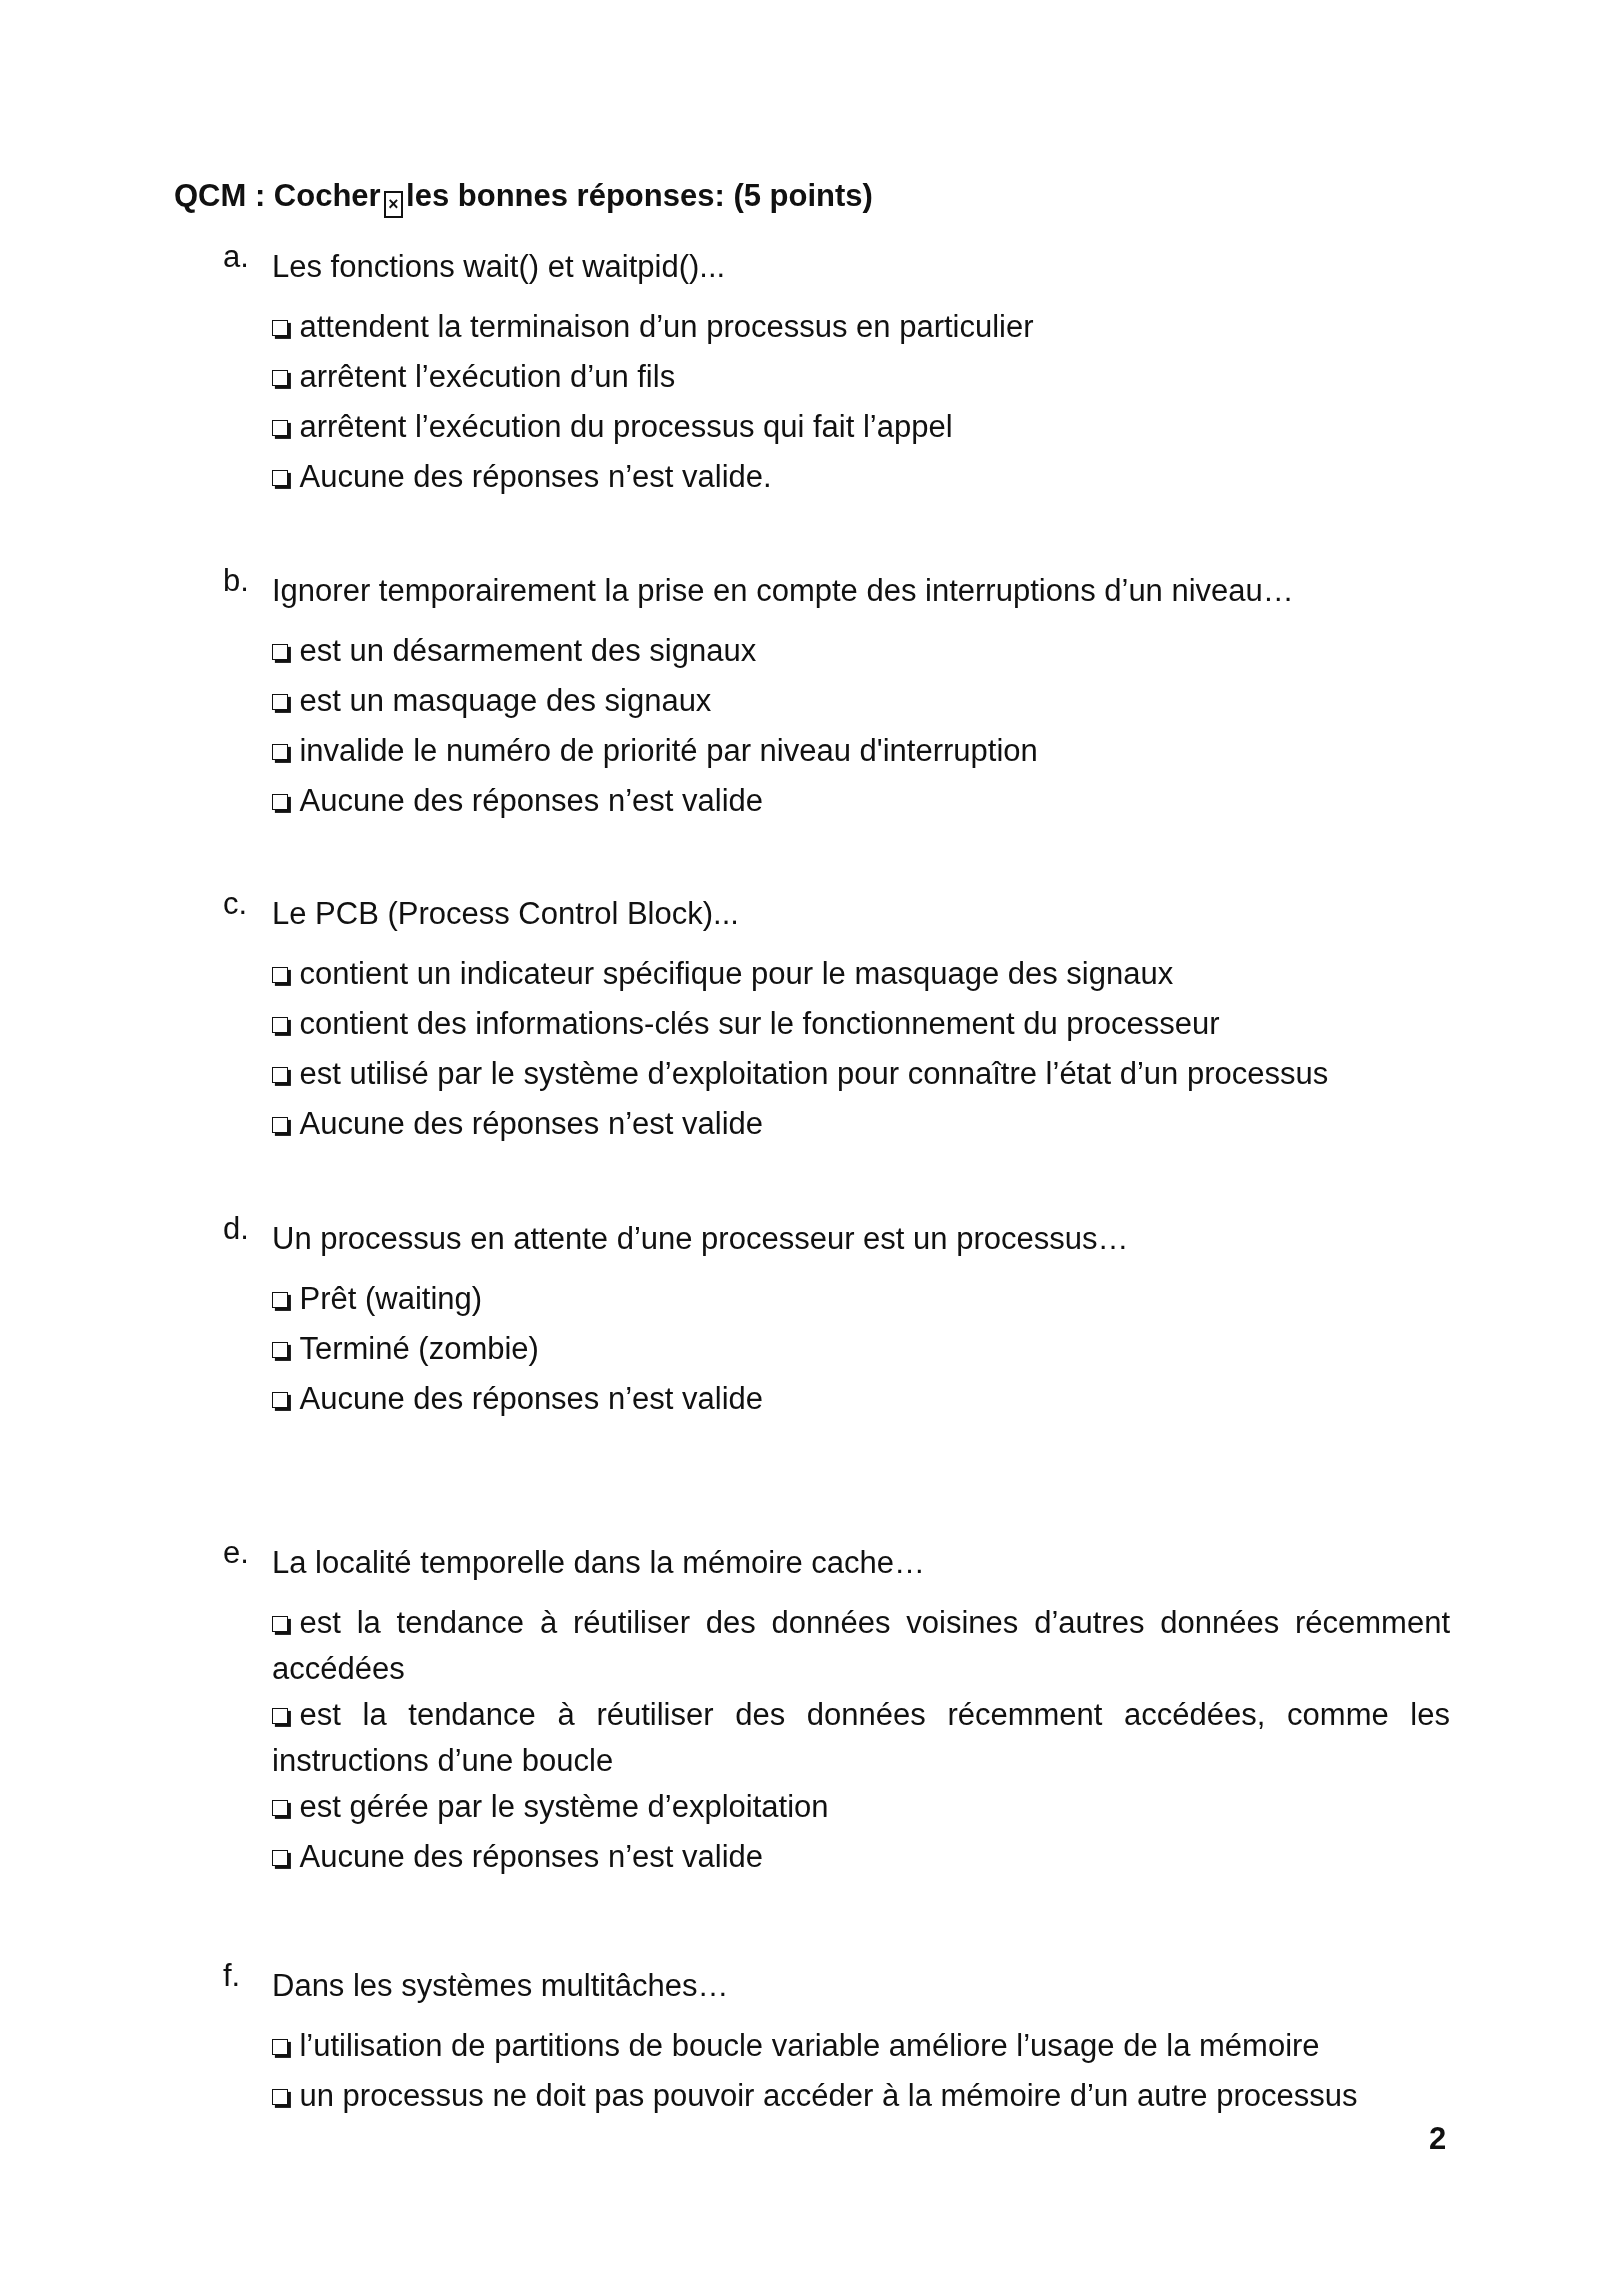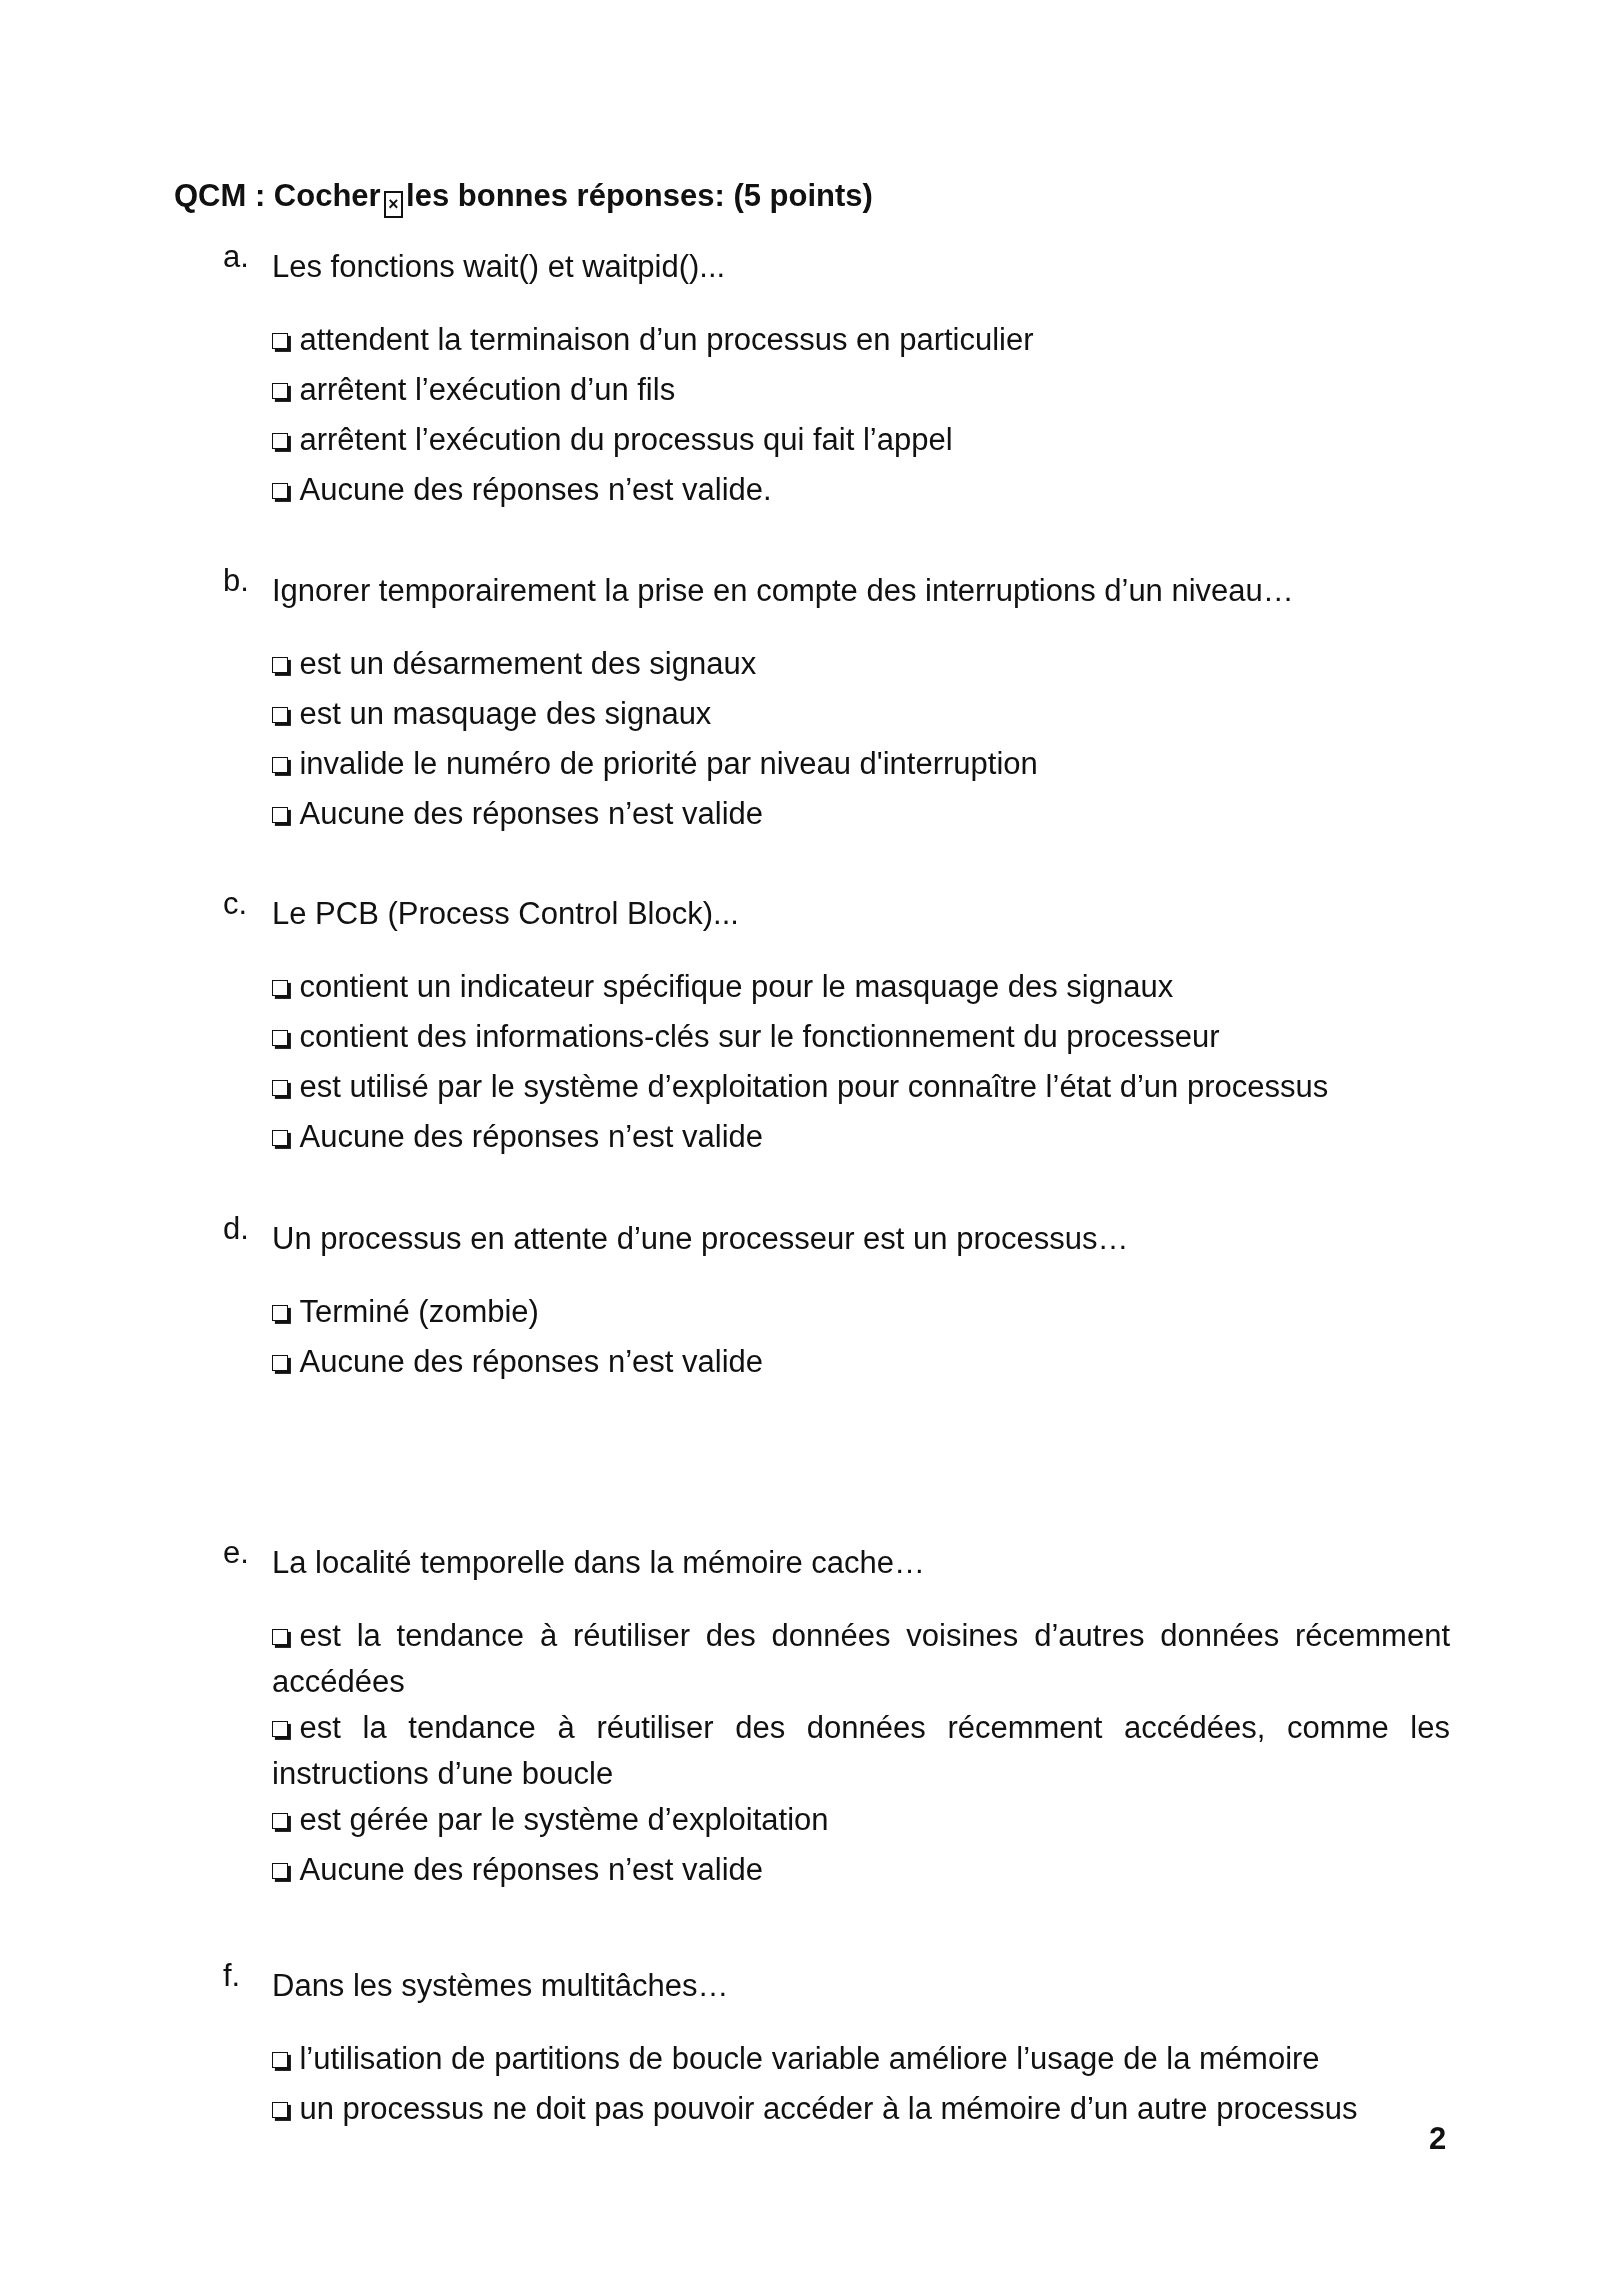--- a/index.html
+++ b/index.html
@@ -59,21 +59,21 @@
       position: absolute;
       left: 0;
       top: 0;
     }
     .q-text {
       position: absolute;
       left: 49px;
       top: 10px;
     }
     .options {
-      margin-top: 39px;
+      margin-top: 26px;
       margin-left: 49px;
       width: 1178px;
     }
     .option {
       font-size: 31px;
       line-height: 46px;
       text-align: justify;
       min-height: 50px;
     }
     .option.wrap {
@@ -147,20 +147,21 @@
       <div class="option"><span class="cb"></span><span>Aucune des réponses n’est valide</span></div>
     </div>
   </div>
 
   <div class="question" style="top:1207px;">
     <div class="q-title">
       <span class="q-letter">d.</span>
       <span class="q-text">Un processus en attente d’une processeur est un processus…</span>
     </div>
     <div class="options">
+      <div class="option"><span class="cb"></span><span>Prêt (waiting)</span></div>
       <div class="option"><span class="cb"></span><span>Terminé (zombie)</span></div>
       <div class="option"><span class="cb"></span><span>Aucune des réponses n’est valide</span></div>
     </div>
   </div>
 
   <div class="question" style="top:1531px;">
     <div class="q-title">
       <span class="q-letter">e.</span>
       <span class="q-text">La localité temporelle dans la mémoire cache…</span>
     </div>

